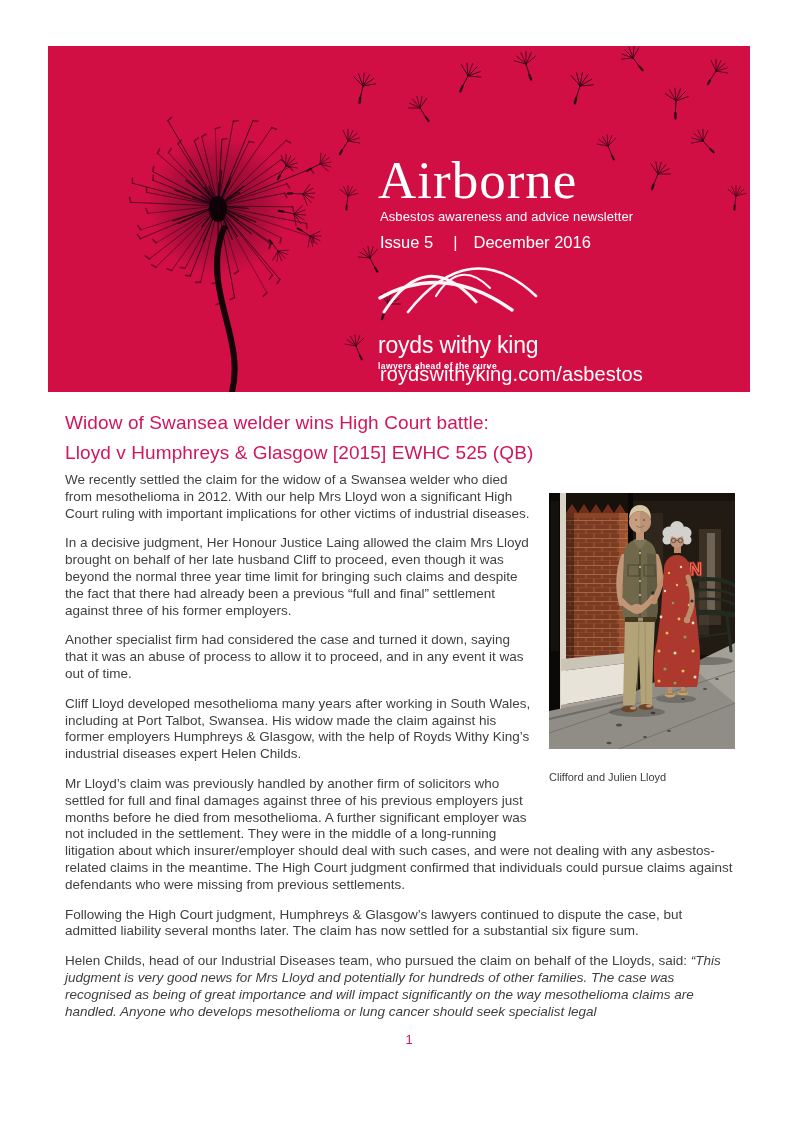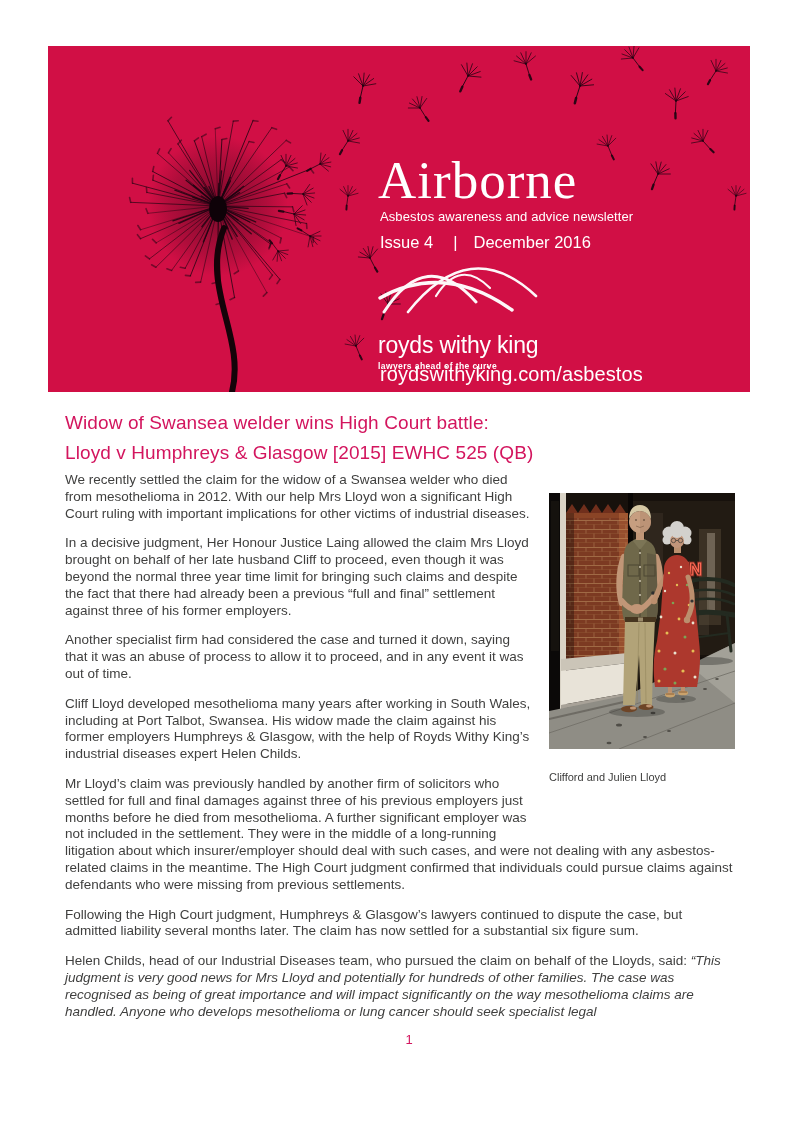--- a/index.html
+++ b/index.html
@@ -408,21 +408,21 @@
             <line x1="0" y1="0" x2="7.456493672563599" y2="-10.648976575756894" stroke="#1a0410" stroke-width="0.8" opacity="0.85" stroke-linecap="round"></line>
             <line x1="0" y1="0" x2="11.258330249197702" y2="-6.500000000000002" stroke="#1a0410" stroke-width="0.8" opacity="0.85" stroke-linecap="round"></line>
             <line x1="0" y1="0" x2="1.5" y2="12" stroke="#1a0410" stroke-width="0.9" opacity="0.9" stroke-linecap="round"></line>
             <line x1="1.5" y1="12" x2="2.5" y2="17" stroke="#1a0410" stroke-width="2.4" opacity="0.9" stroke-linecap="round"></line>
           </g>
         </g>
     </svg>
 
     <h1 class="b-title">Airborne</h1>
     <p class="b-sub">Asbestos awareness and advice newsletter</p>
-    <p class="b-issue"><span>Issue 4</span><span class="pipe">|</span><span>December 2016</span></p>
+    <p class="b-issue"><span>Issue 5</span><span class="pipe">|</span><span>December 2016</span></p>
 
     <div class="logo">
       <svg width="170" height="58" viewBox="0 0 170 58">
         <g fill="none" stroke="#ffffff" stroke-linecap="round" opacity="0.97">
           <path d="M2,42 Q66,6 134,54" stroke-width="3.4"></path>
           <path d="M6,56 Q48,-10 98,46" stroke-width="3"></path>
           <path d="M30,56 Q92,-22 158,40" stroke-width="2.6"></path>
           <path d="M58,40 Q82,2 112,32" stroke-width="2.2"></path>
         </g>
       </svg>

